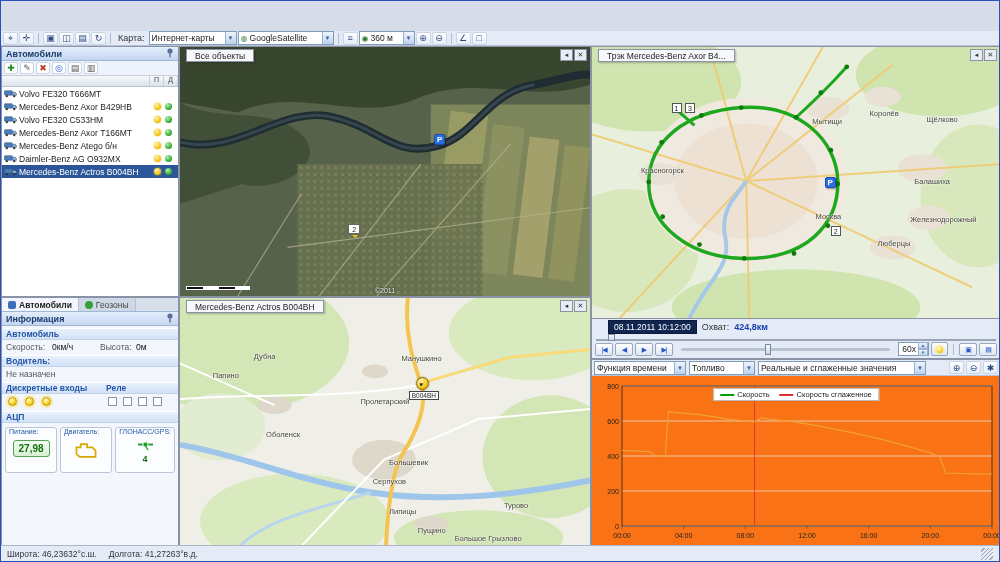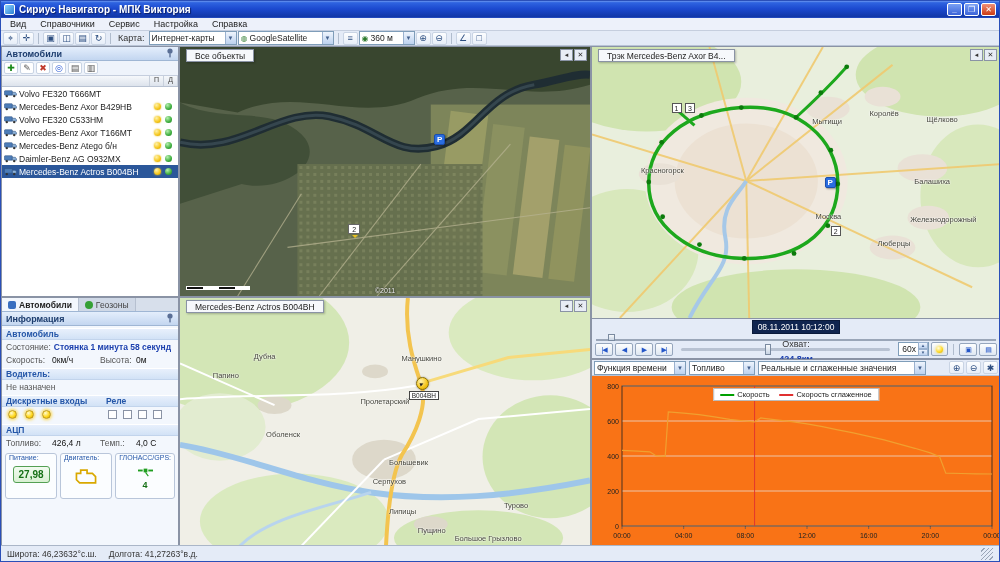--- a/index.html
+++ b/index.html
@@ -96,21 +96,21 @@
   .flagmark { position:absolute; width:12px; height:10px; background:#fff; border:1px solid #666; font-size:7px; text-align:center; line-height:9px; z-index:4; }
   .flagmark::after { content:""; position:absolute; left:3px; top:10px; border:3px solid transparent; border-top-color:#e8c020; }
   .vmark { position:absolute; z-index:4; width:13px; height:13px; border-radius:50%; background:radial-gradient(circle at 35% 30%,#fff3b0,#f5c518 60%,#caa000); border:1px solid #8a6d00; box-shadow:0 0 2px rgba(0,0,0,.4); display:flex; align-items:center; justify-content:center; }
   .vmark .dir { font-size:7px; color:#222; transform:rotate(-20deg); }
   .vmlabel { position:absolute; top:13px; left:-8px; background:#fff; border:1px solid #444; font-size:6.5px; padding:0 2px; white-space:nowrap; }
   .scalebar { position:absolute; left:6px; bottom:6px; width:64px; height:4px; background:repeating-linear-gradient(90deg,#111 0 16px,#fff 16px 32px); border:1px solid #fff; z-index:3; }
   .attrib { position:absolute; bottom:2px; left:50%; transform:translateX(-50%); color:#eee; font-size:7px; z-index:3; text-shadow:0 0 2px #000; }
 
   
   #timeline { position:absolute; left:590px; top:273px; width:410px; height:40px; background:#e4ebf7; border:1px solid #8a93a5; border-top:none; }
-  #tl-row1 { display:flex; align-items:center; height:15px; padding:1px 1px; gap:5px;flex-direction:column; }
+  #tl-row1 { display:flex; align-items:center; height:15px; padding:1px 16px; gap:5px; }
   #tl-datetime { background:#10254f; color:#fff; font-size:8.5px; padding:1px 5px; border:1px solid #0a1a3a; }
   #tl-covlabel { color:#333; }
   #tl-covval { color:#1b3fae; font-weight:bold; }
   #tl-slider { position:relative; height:7px; margin:0 4px; border-bottom:2px solid #9aa6b8; }
   #tl-handle { position:absolute; left:3%; top:0; width:7px; height:7px; background:linear-gradient(#f8fafc,#c8d4e4); border:1px solid #7a8aa0; }
   #tl-row3 { display:flex; align-items:center; height:16px; padding:0 3px; gap:2px; }
   .navbtn { width:18px; height:13px; background:linear-gradient(#fdfefe,#dfe7f2); border:1px solid #96a6bd; border-radius:2px; color:#2456c8; font-size:7px; text-align:center; line-height:12px; letter-spacing:-1px; }
   #tl-speedslider { position:relative; flex:1; height:3px; background:#b8c2d2; margin:0 6px; border-radius:2px; }
   .knob { position:absolute; left:40%; top:-4px; width:6px; height:11px; background:linear-gradient(#f8fafc,#c8d4e4); border:1px solid #7a8aa0; }
   #tl-spin { display:inline-flex; align-items:center; height:14px; background:#fff; border:1px solid #7f9db9; font-size:8.5px; padding-left:3px; }
@@ -131,39 +131,21 @@
 
   
   #statusbar { position:absolute; bottom:0; height:16px; width:100%; background:#e4ebf7; border-top:1px solid #aab6c8; display:flex; align-items:center; padding:0 6px; gap:12px; font-size:8.5px; color:#333; }
   #sb-grip { margin-left:auto; width:12px; height:12px; background:repeating-linear-gradient(135deg,transparent 0 2px,#9aa6b8 2px 3px); }
 </style>
 </head>
 <body>
 
 <div id="app" data-name="application-window">
 
-  <div id="titlebar" data-name="title-bar">
-    <span id="app-icon" data-name="app-icon"></span>
-    <span id="title-text" data-name="window-title">Сириус Навигатор - МПК Виктория</span>
-    <span id="win-buttons" data-name="window-controls">
-        <span class="winbtn" data-name="minimize-button">_</span>
-        <span class="winbtn" data-name="maximize-button">❐</span>
-        <span class="winbtn close" data-name="close-button">✕</span>
-      </span>
-  </div>
-
-  <div id="menubar" data-name="menu-bar">
-      <span id="menu-items" data-name="menu-items" style="display:flex">
-        <span class="menu-item" data-name="menu-item">Вид</span>
-        <span class="menu-item" data-name="menu-item">Справочники</span>
-        <span class="menu-item" data-name="menu-item">Сервис</span>
-        <span class="menu-item" data-name="menu-item">Настройка</span>
-        <span class="menu-item" data-name="menu-item">Справка</span>
-      </span>
-    </div>
+
 
   <div id="toolbar" data-name="main-toolbar">
       <span id="toolbar-items" data-name="toolbar-items">
         <span class="tbbtn" data-name="pointer-tool-button">
           <span class="tbglyph" data-name="pointer-icon">⌖</span>
         </span>
         <span class="tbbtn" data-name="pan-tool-button">
           <span class="tbglyph" data-name="pan-icon">✛</span>
         </span>
         <span class="tbsep" data-name="toolbar-separator"></span>
@@ -350,24 +332,20 @@
         <span class="sp" data-name="spacer"></span>
         <span data-name="pin-icon"><svg data-name="pin-icon-art" width="8" height="10" viewBox="0 0 8 10">
               <circle cx="4" cy="3" r="2.6" fill="#5a6f96"></circle>
               <rect x="3.3" y="5.2" width="1.4" height="4.2" fill="#5a6f96"></rect>
             </svg></span>
       </div>
       <div id="info-body" data-name="info-content">
         <div class="isec" data-name="vehicle-section-header">
             <span data-name="vehicle-section-label">Автомобиль</span>
           </div>
-        <div class="irow" data-name="state-row">
-          <span class="ilabel" data-name="state-label">Состояние:</span>
-          <span class="ivalue state" data-name="state-value">Стоянка 1 минута 58 секунд</span>
-        </div>
         <div class="grid4" data-name="speed-altitude-row">
           <span class="ilabel" data-name="speed-label">Скорость:</span>
           <span class="ivalue" data-name="speed-value">0км/ч</span>
           <span class="ilabel" data-name="altitude-label">Высота:</span>
           <span class="ivalue" data-name="altitude-value">0м</span>
         </div>
         <div class="isec" data-name="driver-section-header">
             <span data-name="driver-label">Водитель:</span>
           </div>
         <div class="irow" data-name="driver-row">
@@ -381,26 +359,20 @@
               <span data-name="relay-label">Реле</span>
             </div>
         </div>
         <div class="halfrow io" data-name="io-indicators">
           <span class="h1" id="discrete-inputs" data-name="discrete-inputs"><span class="dind on" data-name="discrete-input-indicator"></span><span class="dind on" data-name="discrete-input-indicator"></span><span class="dind on" data-name="discrete-input-indicator"></span></span>
           <span class="h2" id="relay-boxes" data-name="relay-boxes"><span class="relbox" data-name="relay-checkbox"></span><span class="relbox" data-name="relay-checkbox"></span><span class="relbox" data-name="relay-checkbox"></span><span class="relbox" data-name="relay-checkbox"></span></span>
         </div>
         <div class="isec" data-name="adc-section-header">
             <span data-name="adc-label">АЦП</span>
           </div>
-        <div class="grid4" data-name="adc-row">
-          <span class="ilabel" data-name="fuel-label">Топливо:</span>
-          <span class="ivalue" data-name="fuel-value">426,4 л</span>
-          <span class="ilabel" data-name="temp-label">Темп.:</span>
-          <span class="ivalue" data-name="temp-value">4,0 С</span>
-        </div>
         <div id="info-bottom" data-name="telemetry-boxes">
           <div class="ibox" data-name="power-box">
             <span class="iboxlabel" data-name="power-label">Питание:</span>
             <span class="powerval" data-name="power-value">27,98</span>
           </div>
           <div class="ibox" data-name="engine-box">
             <span class="iboxlabel" data-name="engine-label">Двигатель:</span>
             <span class="engine-icon" data-name="engine-icon"><svg data-name="engine-icon-art" viewBox="0 0 24 16" width="26" height="17">
                   <path d="M3,6 h4 v-3 h6 v3 h5 l3,3 v6 h-15 l-3,-3 z" fill="none" stroke="#d9a800" stroke-width="1.6"></path>
                 </svg></span>

